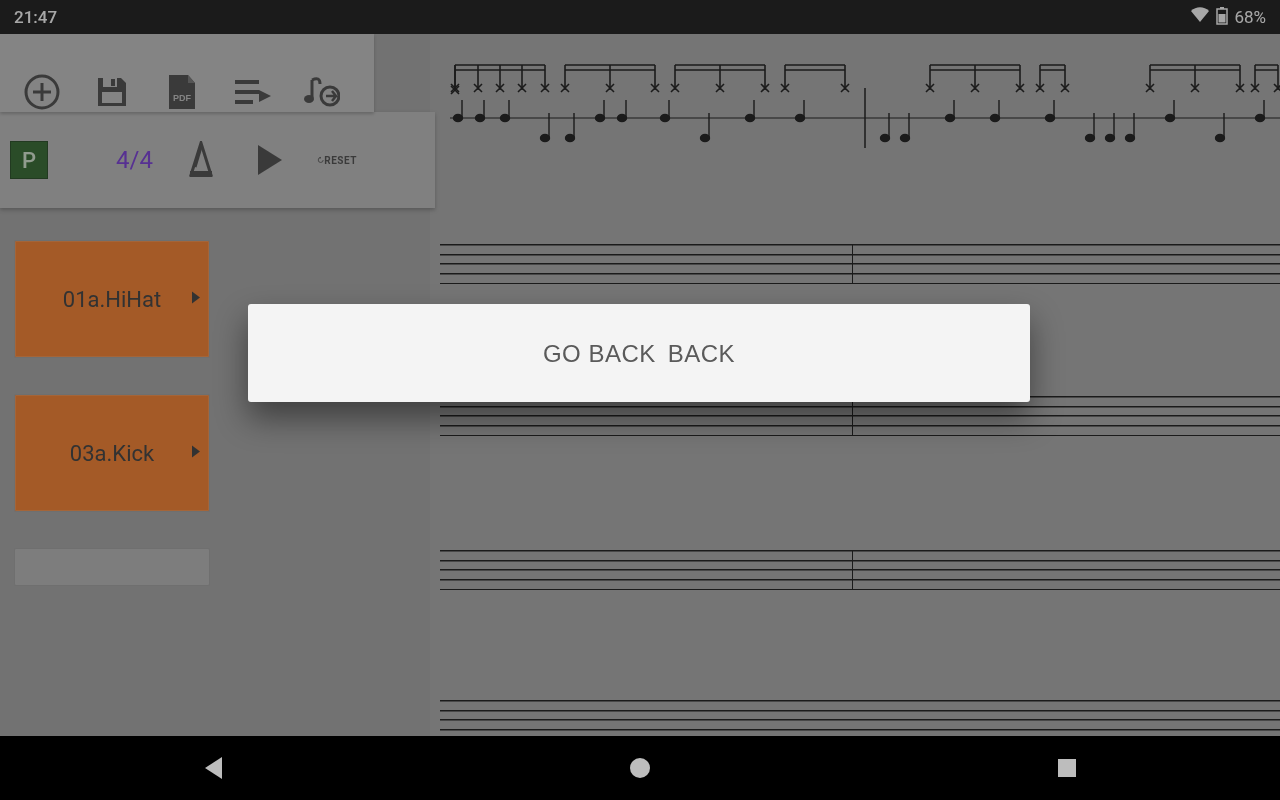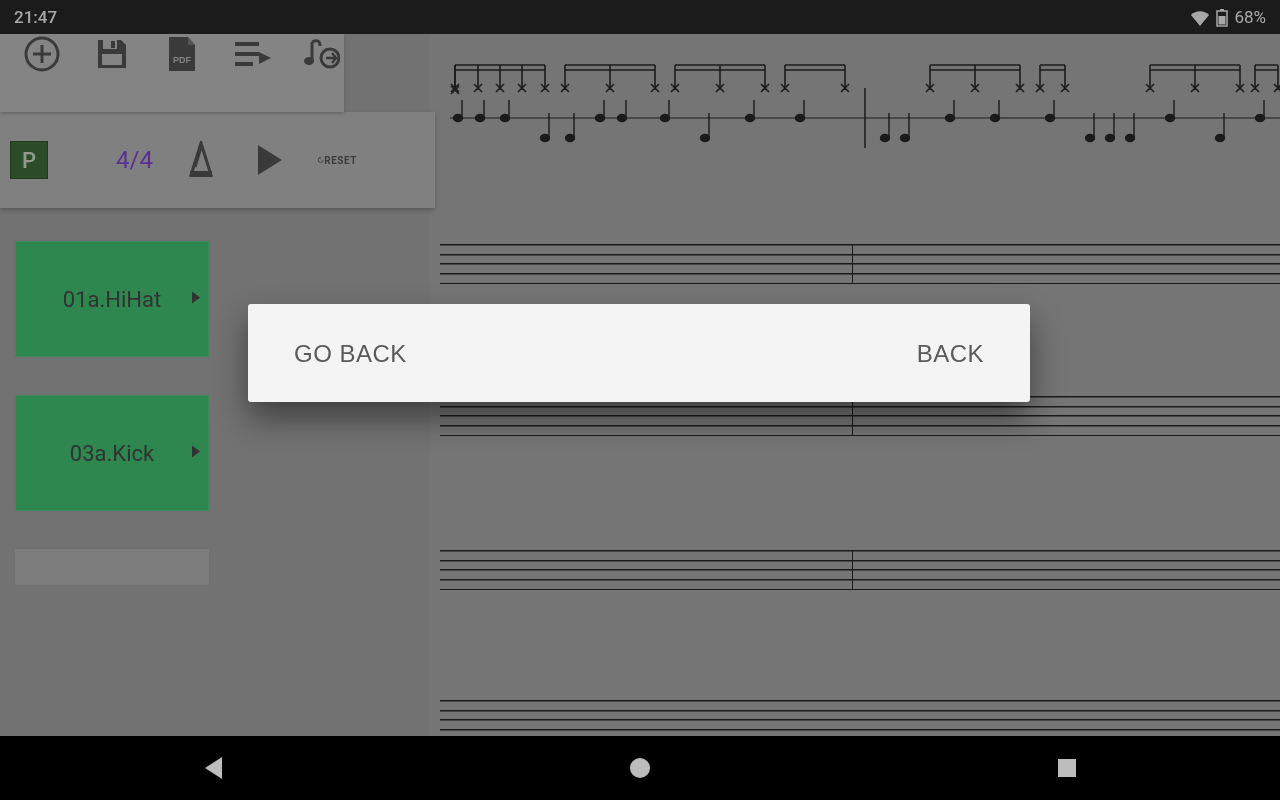--- a/index.html
+++ b/index.html
@@ -5,40 +5,40 @@
   * { box-sizing: border-box; margin: 0; padding: 0; }
   html, body { width: 1280px; height: 800px; overflow: hidden; font-family: Roboto, Arial, sans-serif; }
   body { background: #9e9e9e; position: relative; }
 
   
   .scrim { position: absolute; inset: 0; background: rgba(60,60,60,0.45); z-index: 50; pointer-events: none; }
 
   
   .status-bar { position: absolute; top: 0; left: 0; right: 0; height: 34px; background: #000; color: #fff; display: flex; align-items: center; padding: 15px 14px; z-index: 10; }
   .status-time { font-size: 17px; font-weight: 500; }
-  .status-right { margin-left: auto; display: flex; align-items: flex-end; gap: 6px; font-size: 17px; }
+  .status-right { margin-left: auto; display: flex; align-items: flex-start; gap: 6px; font-size: 17px; }
   .wifi-icon, .batt-icon { display: inline-block; }
   .wifi-icon svg, .batt-icon svg { display: block; }
 
   
-  .toolbar { position: absolute; top: 34px; left: 0; width: 344px; height: 78px; background: #bfbfbf; display: flex; align-items: flex-start; gap: 30px; padding-left: 22px; box-shadow: 0 2px 3px rgba(0,0,0,0.25); z-index: 5; }
+  .toolbar { position: absolute; top: 34px; left: 0; width: 374px; height: 78px; background: #bfbfbf; display: flex; align-items: flex-end; gap: 30px; padding-left: 22px; box-shadow: 0 2px 3px rgba(0,0,0,0.25); z-index: 5; }
   .toolbar .tb-btn { width: 40px; height: 40px; display: flex; align-items: center; justify-content: center; color: #3a3a3a; }
   .toolbar svg { display: block; }
 
   
   .toolbar2 { position: absolute; top: 112px; left: 0; width: 435px; height: 96px; background: #b9b9b9; display: flex; align-items: center; gap: 28px; padding-left: 10px; box-shadow: 0 2px 4px rgba(0,0,0,0.3); z-index: 4; }
   .p-badge { width: 38px; height: 38px; background: #1d5a18; color: #d8ecd4; display: flex; align-items: center; justify-content: center; font-size: 22px; font-weight: 500; border: 1px solid #0e3a0c; }
   .time-sig { font-size: 24px; color: #6d28d9; margin-left: 40px; }
   .tb2-btn { width: 40px; height: 50px; display: flex; align-items: center; justify-content: center; color: #3a3a3a; }
   .reset-wrap { display: flex; align-items: center; gap: 0; }
   .reset-label { font-size: 10px; font-weight: 700; color: #3a3a3a; letter-spacing: 0.5px; }
 
   
   .track-list { position: absolute; top: 240px; left: 14px; width: 196px; display: flex; flex-direction: column; gap: 36px; z-index: 3; }
-  .track-item { height: 118px; background: #22c55e; border: 1px solid #9a9a9a; border-radius: 2px; display: flex; align-items: center; justify-content: center; position: relative; box-shadow: inset 0 0 0 1px rgba(255,255,255,0.15); }
+  .track-item { height: 118px; background: #f97316; border: 1px solid #9a9a9a; border-radius: 2px; display: flex; align-items: center; justify-content: center; position: relative; box-shadow: inset 0 0 0 1px rgba(255,255,255,0.15); }
   .track-label { font-size: 22px; color: #2b2b2b; }
   .track-caret { position: absolute; right: 8px; top: 50%; transform: translateY(-50%); }
   .track-peek { height: 38px; background: #b3b3b3; border: 1px solid #9a9a9a; border-radius: 2px; }
 
   
   .canvas { position: absolute; top: 34px; left: 430px; right: 0; bottom: 64px; background: #a4a4a4; z-index: 2; }
   .notation-top { position: absolute; top: 16px; left: 20px; right: 0; height: 130px; }
   .staff { position: absolute; left: 10px; right: 0; }
   .staff-lines { height: 40px; position: relative; }
   .staff-lines::before { content: ""; position: absolute; inset: 0; background:
@@ -49,21 +49,21 @@
       linear-gradient(#000,#000) 0 100%/100% 1.5px no-repeat; }
   .barline { position: absolute; top: 0; bottom: 0; width: 1.5px; background: #000; }
 
   
   .navbar { position: absolute; bottom: 0; left: 0; right: 0; height: 64px; background: #000; display: flex; align-items: center; justify-content: space-around; z-index: 60; }
   .nav-btn { width: 60px; height: 40px; display: flex; align-items: center; justify-content: center; color: #bdbdbd; }
 
   
   .dialog { position: absolute; left: 248px; top: 304px; width: 782px; background: #f4f4f4; border-radius: 3px; box-shadow: 0 16px 32px rgba(0,0,0,0.45); z-index: 100; padding: 28px 34px 20px 34px; }
   .dialog-title { font-size: 26px; color: #4a4a4a; font-weight: 400; margin-bottom: 30px; }
-  .dialog-actions { display: flex; justify-content: space-between; align-items: center; padding: 0 6px 6px 6px; }
+  .dialog-actions { display: flex; justify-content: center; align-items: center; padding: 0 6px 6px 6px; }
   .dialog-btn { font-size: 24px; font-weight: 500; color: #5a5a5a; letter-spacing: 0.5px; background: none; border: none; cursor: pointer; padding: 8px 6px; }
 </style>
 </head>
 <body>
 
 <div class="status-bar">
   <span class="status-time">21:47</span>
   <div class="status-right">
     <span class="wifi-icon">
       <svg width="20" height="16" viewBox="0 0 20 16">

